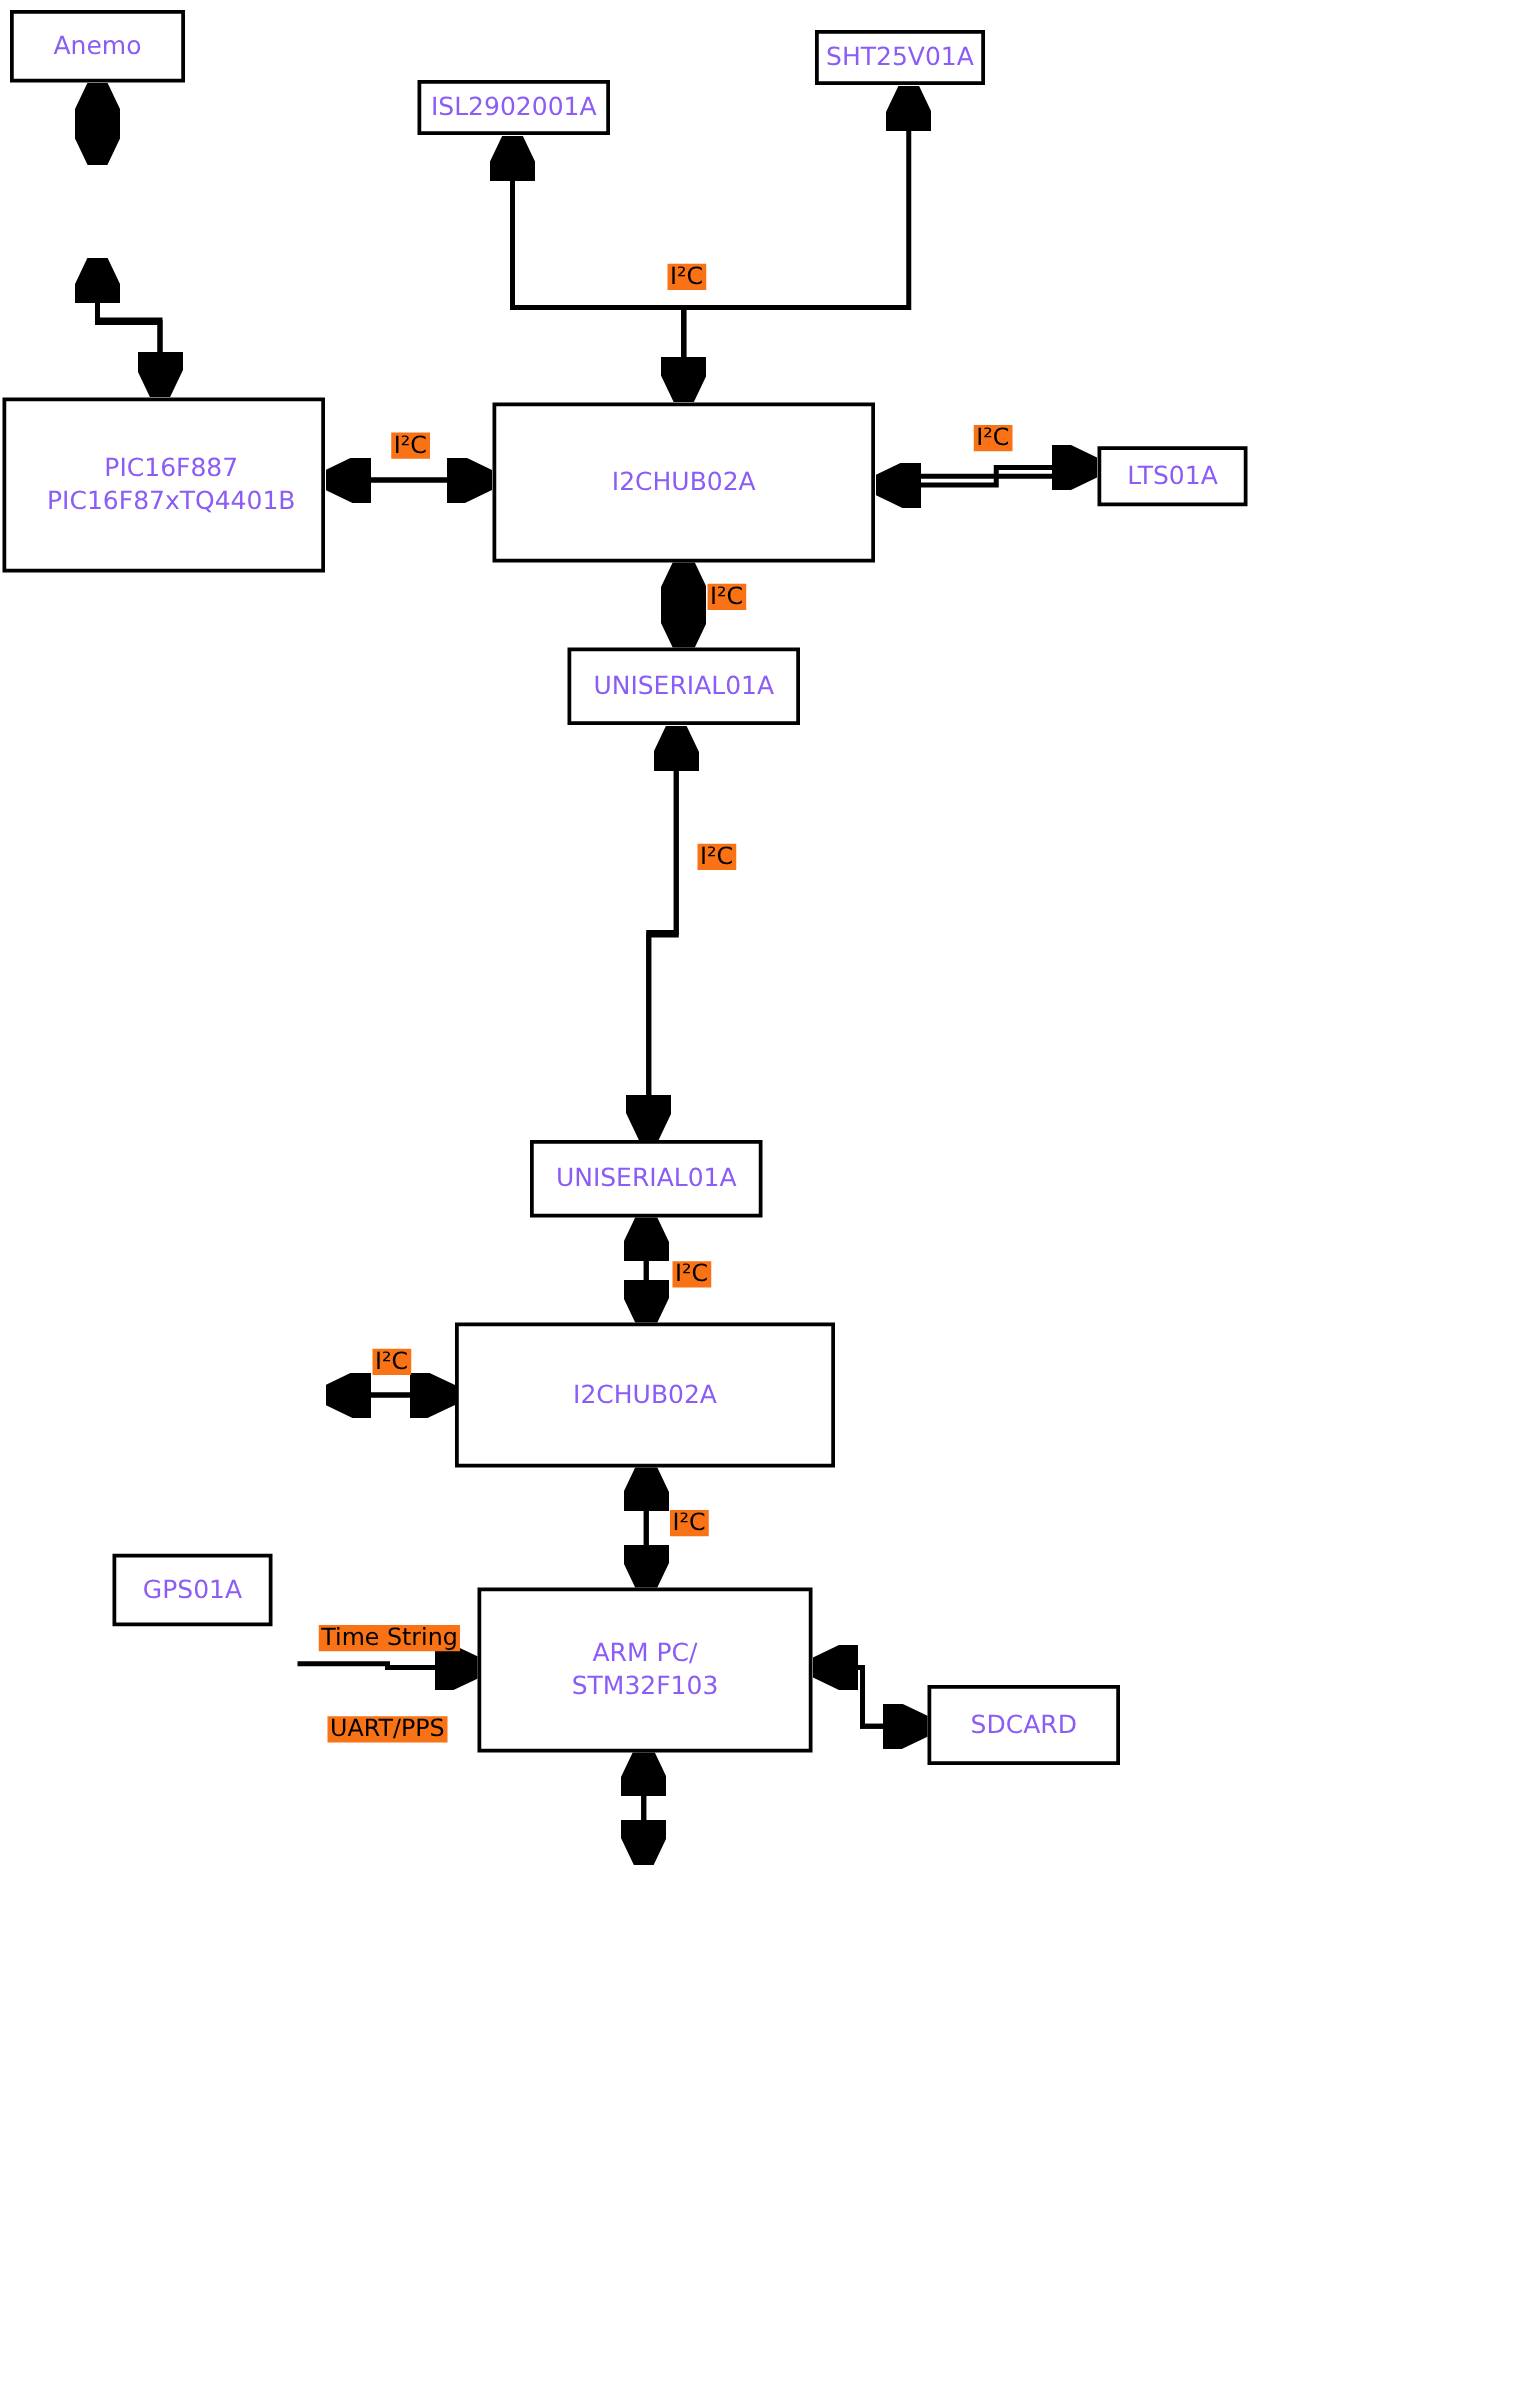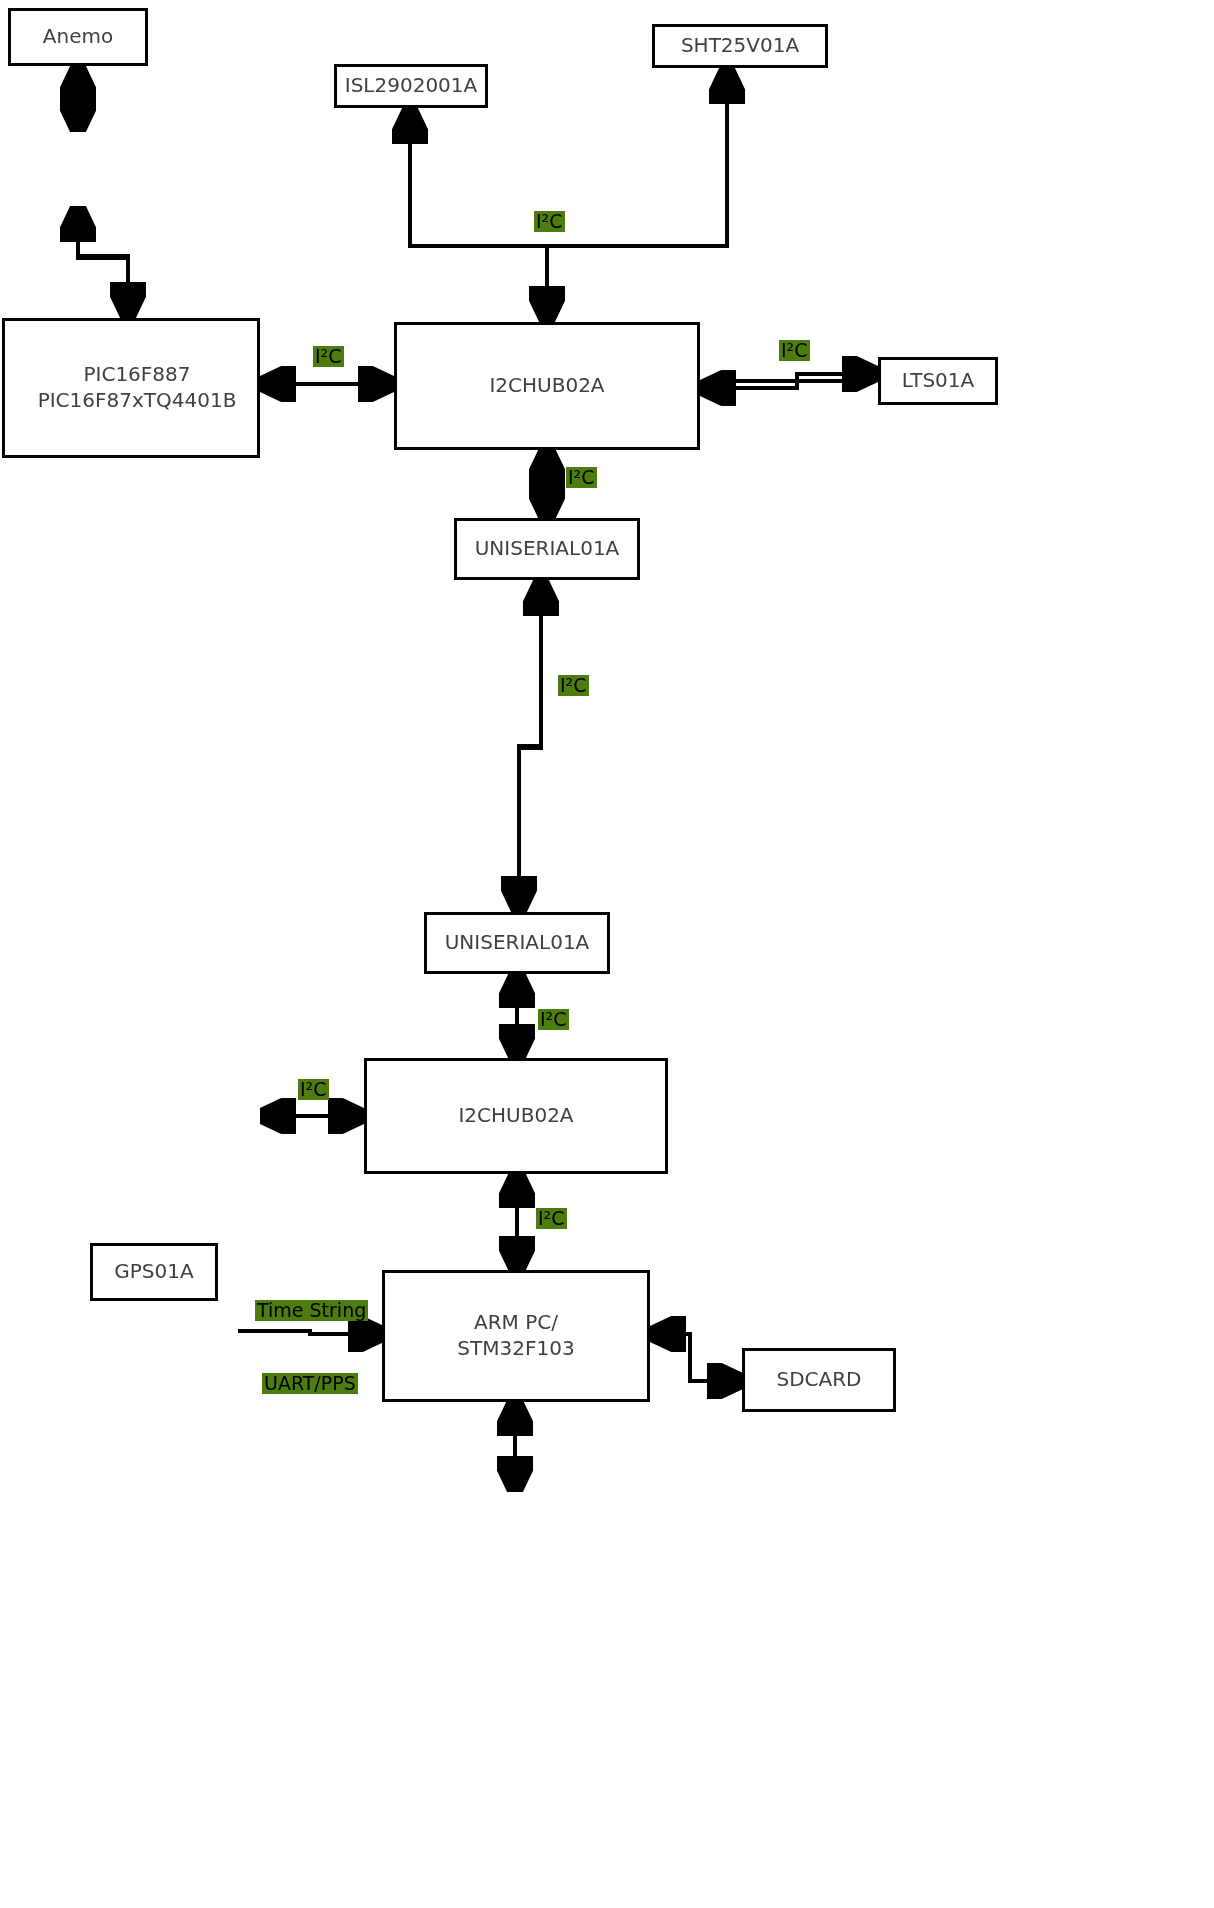--- a/index.html
+++ b/index.html
@@ -18,33 +18,33 @@
   }
   .node {
     position: absolute;
     box-sizing: border-box;
     border: 3px solid #000000;
     background: #ffffff;
     display: flex;
     align-items: center;
     justify-content: center;
     text-align: center;
-    color: #404040;
+    color: #8b5cf6;
     font-size: 20px;
     line-height: 1.28;
     white-space: pre-line;
     z-index: 3;
   }
   .edge-label {
     position: absolute;
     color: #000000;
     font-size: 19px;
     line-height: 1.1;
     white-space: nowrap;
-    background: #4d7c0f;
+    background: #f97316;
     padding: 0 2px;
     z-index: 4;
   }
   svg.wires {
     position: absolute;
     left: 0;
     top: 0;
     width: 1214px;
     height: 1908px;
     z-index: 1;
@@ -108,21 +108,21 @@
     <path d="M737,1381 L690,1381 L690,1334 L656,1334" marker-end="url(#ah)"></path>
 
     <line x1="515" y1="1406" x2="515" y2="1486" marker-end="url(#ah)"></line>
     <line x1="515" y1="1486" x2="515" y2="1406" marker-end="url(#ah)"></line>
   </svg>
 
   <div class="node" style="left:8px;  top:8px;    width:140px; height:58px;">Anemo</div>
   <div class="node" style="left:2px;  top:318px;  width:258px; height:140px;padding-left:12px;">PIC16F887
 PIC16F87xTQ4401B</div>
   <div class="node" style="left:334px;top:64px;   width:154px; height:44px;">ISL2902001A</div>
-  <div class="node" style="left:652px;top:24px;   width:176px; height:44px;">SHT25V01A</div>
+  <div class="node" style="left:652px;top:24px;   width:136px; height:44px;">SHT25V01A</div>
   <div class="node" style="left:394px;top:322px;  width:306px; height:128px;">I2CHUB02A</div>
   <div class="node" style="left:878px;top:357px;  width:120px; height:48px;">LTS01A</div>
   <div class="node" style="left:454px;top:518px;  width:186px; height:62px;">UNISERIAL01A</div>
   <div class="node" style="left:424px;top:912px;  width:186px; height:62px;">UNISERIAL01A</div>
   <div class="node" style="left:364px;top:1058px; width:304px; height:116px;">I2CHUB02A</div>
   <div class="node" style="left:90px; top:1243px; width:128px; height:58px;">GPS01A</div>
   <div class="node" style="left:382px;top:1270px; width:268px; height:132px;">ARM PC/
 STM32F103</div>
   <div class="node" style="left:742px;top:1348px; width:154px; height:64px;">SDCARD</div>
 

